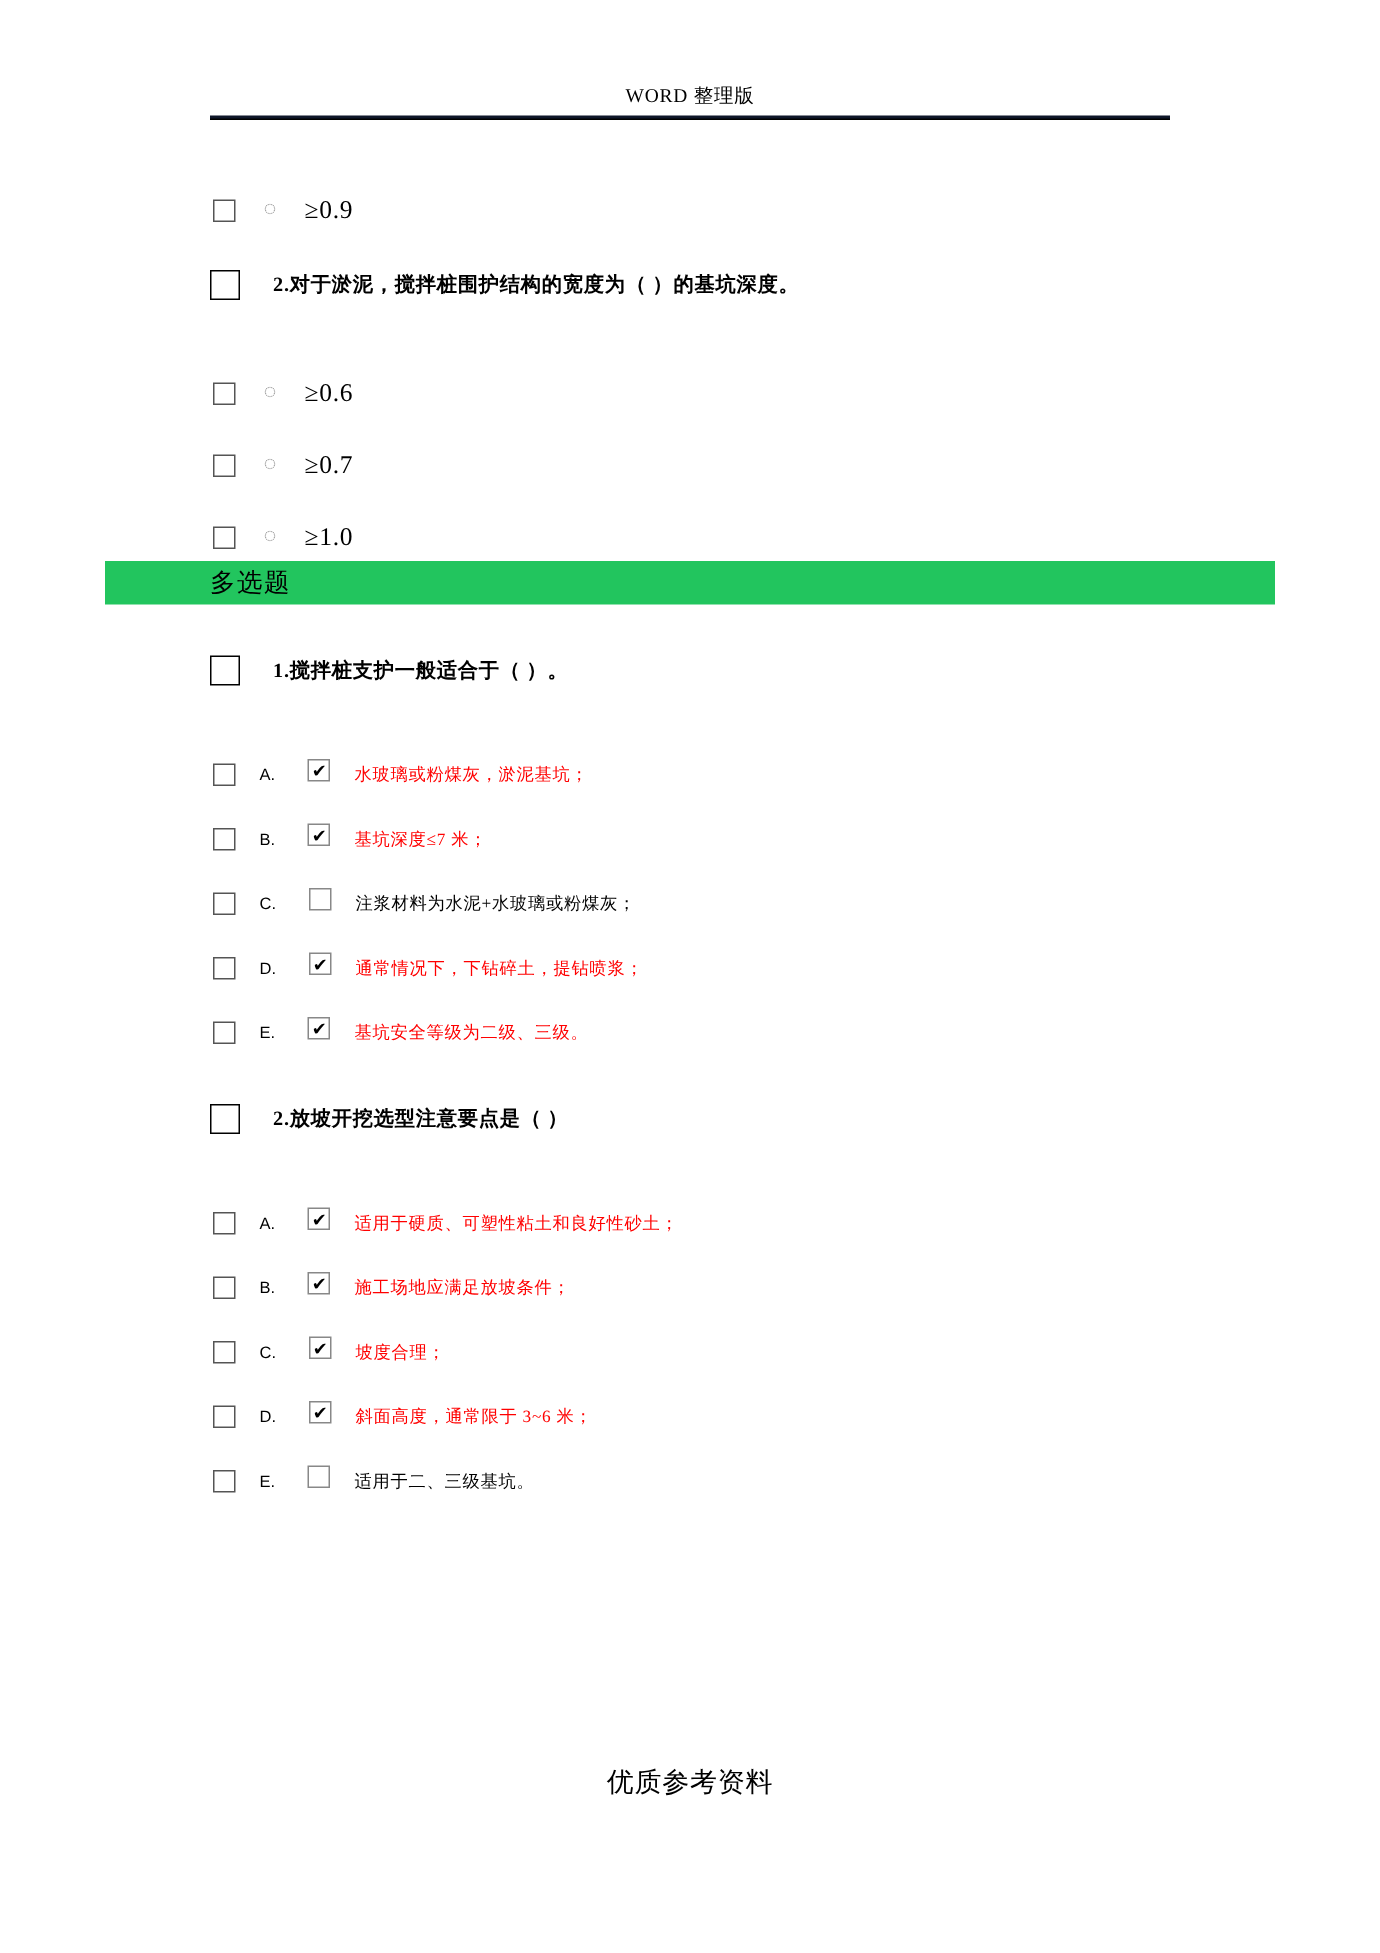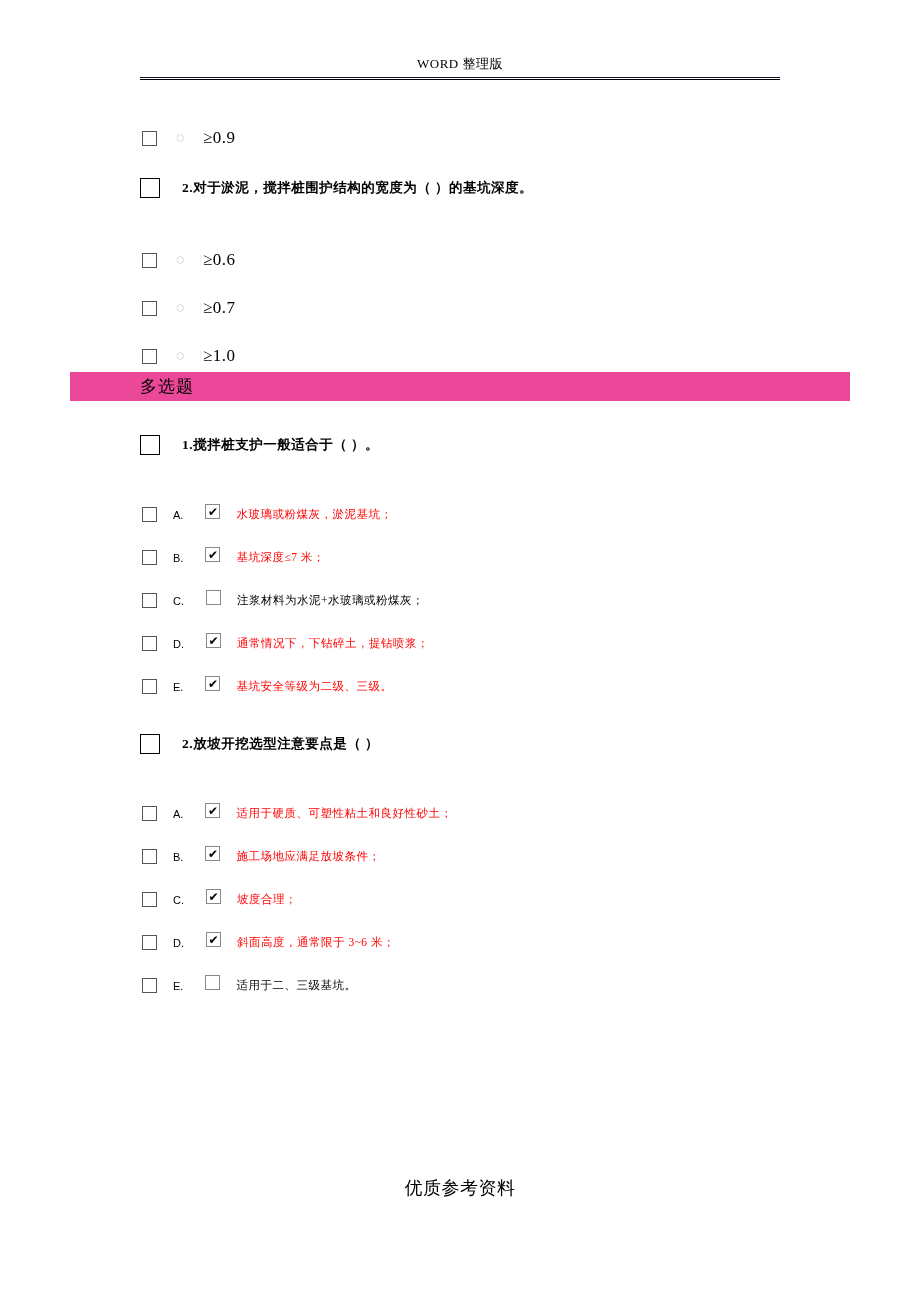--- a/index.html
+++ b/index.html
@@ -16,21 +16,21 @@
     padding: 55px 70px 40px 70px;
     box-sizing: border-box;
     min-height: 1240px;
     position: relative;
   }
   .header {
     text-align: center;
     font-size: 13px;
     letter-spacing: 0.5px;
     padding-bottom: 4px;
-    border-bottom: 1px solid #0f172a;
+    border-bottom: 3px solid #0f172a;
     position: relative;
     margin-bottom: 50px;
   }
   .header::after {
     content: "";
     display: block;
     position: absolute;
     left: 0; right: 0;
     bottom: -3px;
     border-bottom: 0.5px solid #000;
@@ -117,21 +117,21 @@
     font-size: 11.5px;
     letter-spacing: 0.5px;
   }
   .opt-text.red {
     color: #ff0000;
   }
   .section-title {
     font-family: "KaiTi", "STKaiti", serif;
     font-size: 17px;
     letter-spacing: 1px;
-    background: #ec4899;
+    background: #22c55e;
     padding: 3px 0 3px 0;
     margin: 0 -70px 12px -70px;
   }
   .mono {
     font-family: Liberation Serif, serif;
     font-size: 17px;
   }
   .lead-small-box { margin-left: 2px; }
 </style>
 </head>

